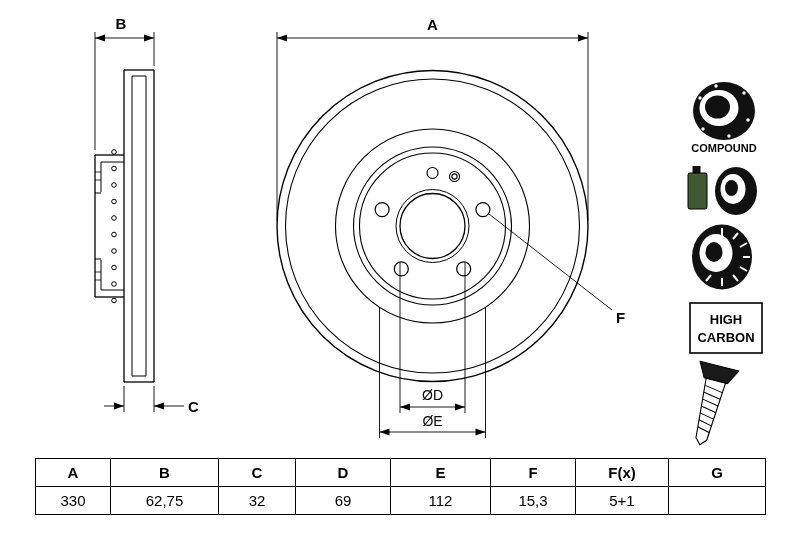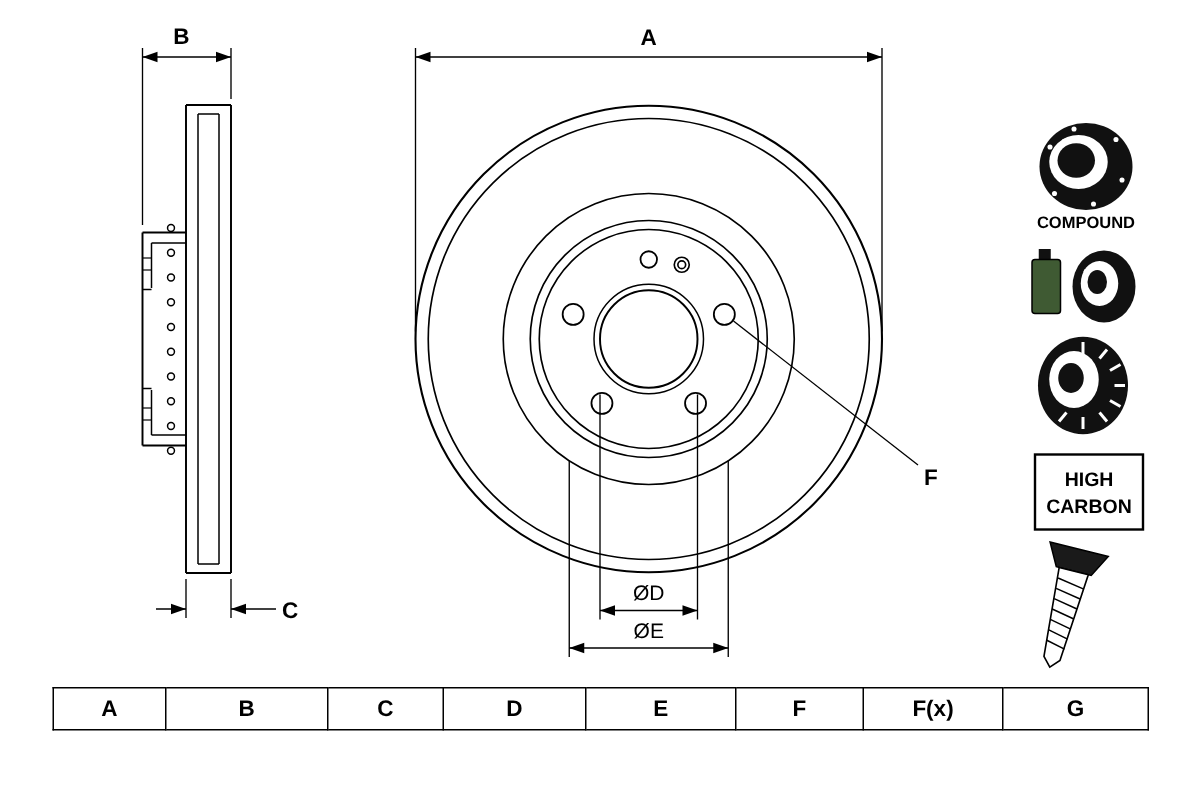--- a/index.html
+++ b/index.html
@@ -232,16 +232,26 @@
         <tr>
     <th>A</th>
     <th>B</th>
     <th>C</th>
     <th>D</th>
     <th>E</th>
     <th>F</th>
     <th>F(x)</th>
     <th>G</th>
   </tr>
+  <tr>
+    <td>330</td>
+    <td>62,75</td>
+    <td>32</td>
+    <td>69</td>
+    <td>112</td>
+    <td>15,3</td>
+    <td>5+1</td>
+    <td></td>
+  </tr>
 </tbody>
     </table>
 
 </div>
 
 </body></html>

